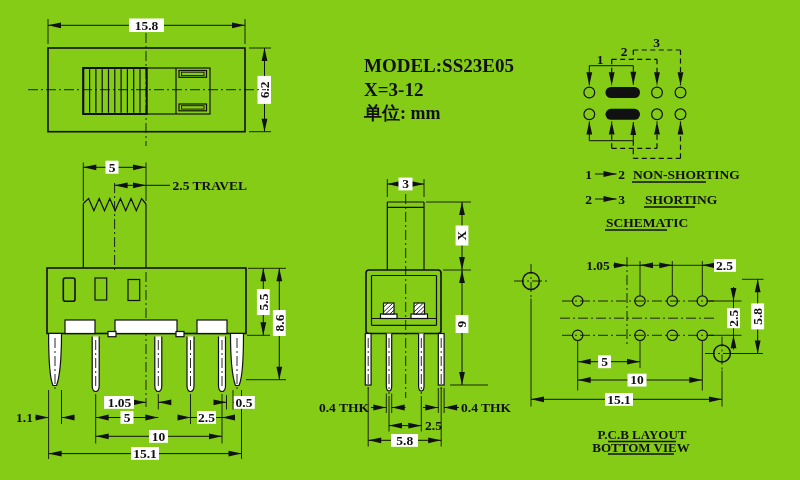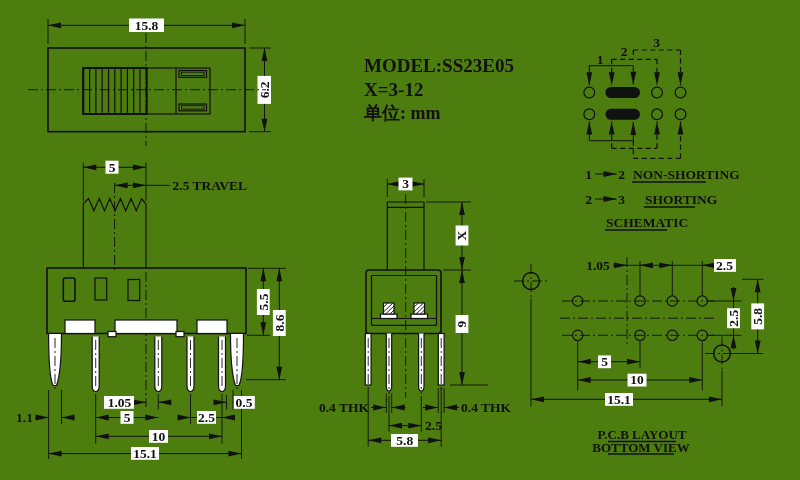--- a/index.html
+++ b/index.html
@@ -1,16 +1,16 @@
 <!DOCTYPE html>
 <html><head>
 <meta charset="utf-8">
 <style>
   html,body { margin:0; padding:0; background:#fff; }
-  #stage { position:relative; width:800px; height:480px; background:#4d7c0f; overflow:hidden; }
+  #stage { position:relative; width:800px; height:480px; background:#84cc16; overflow:hidden; }
   svg { position:absolute; left:0; top:0; }
   .ol   { fill:none; stroke:#111; stroke-width:1.6; }
   .ln   { fill:none; stroke:#111; stroke-width:1.2; }
   .thin { fill:none; stroke:#111; stroke-width:0.9; }
   .dim  { fill:none; stroke:#111; stroke-width:1; }
   .cl   { fill:none; stroke:#111; stroke-width:0.9; stroke-dasharray:10 3 2 3; }
   .dash { fill:none; stroke:#111; stroke-width:1.2; stroke-dasharray:5 3.5; }
   .wf   { fill:#fff; stroke:#111; stroke-width:1.2; }
   .bg   { fill:#fff; stroke:none; }
   text.t  { font-family:"Liberation Serif","DejaVu Serif",serif; font-weight:bold; fill:#111; font-size:13.5px; }

